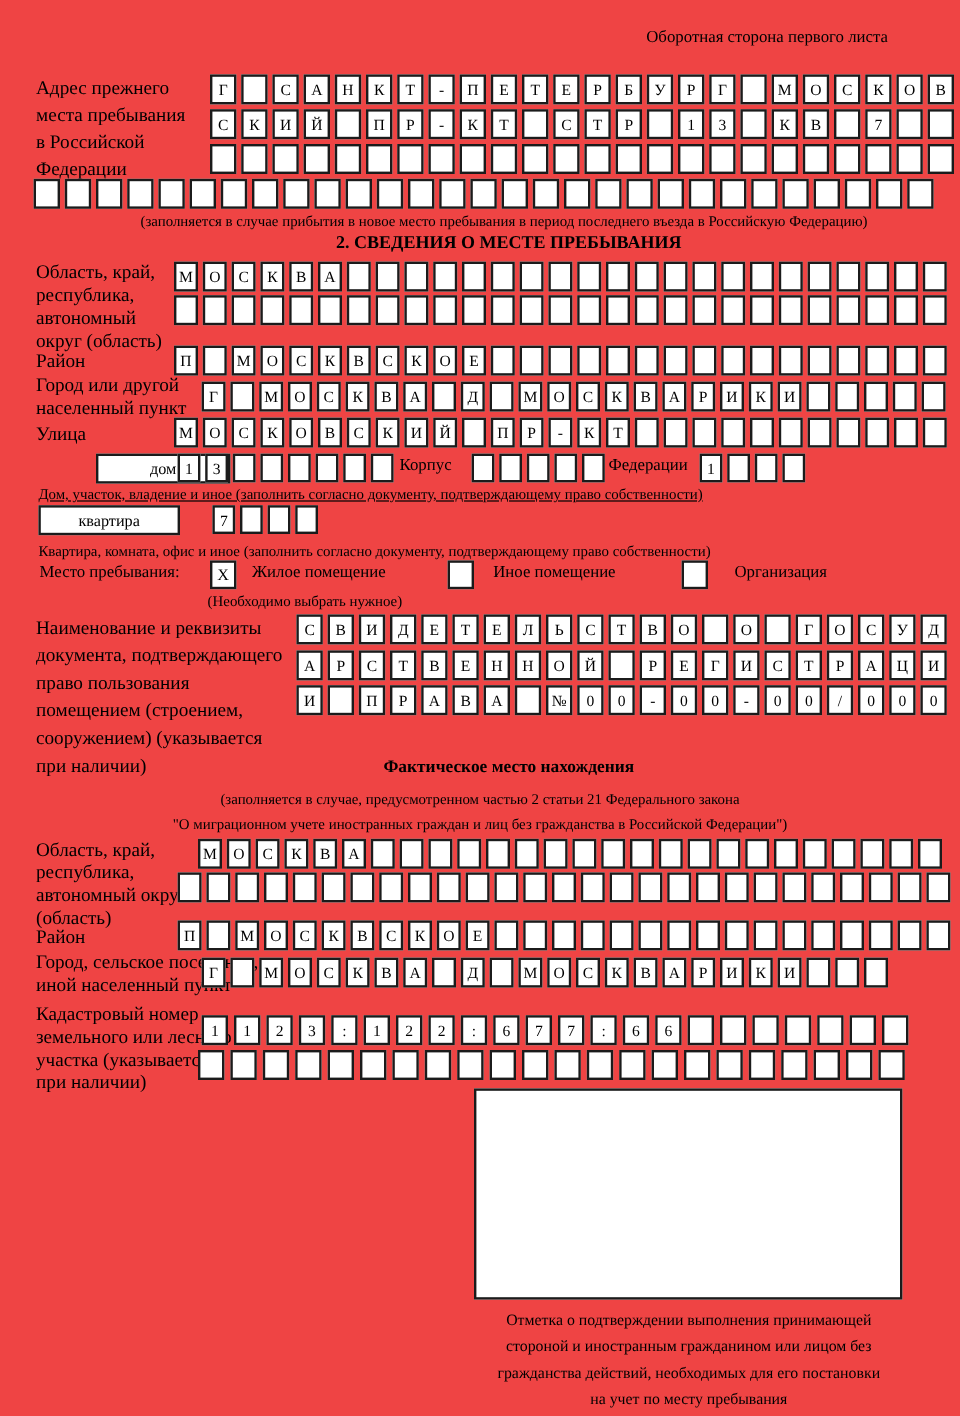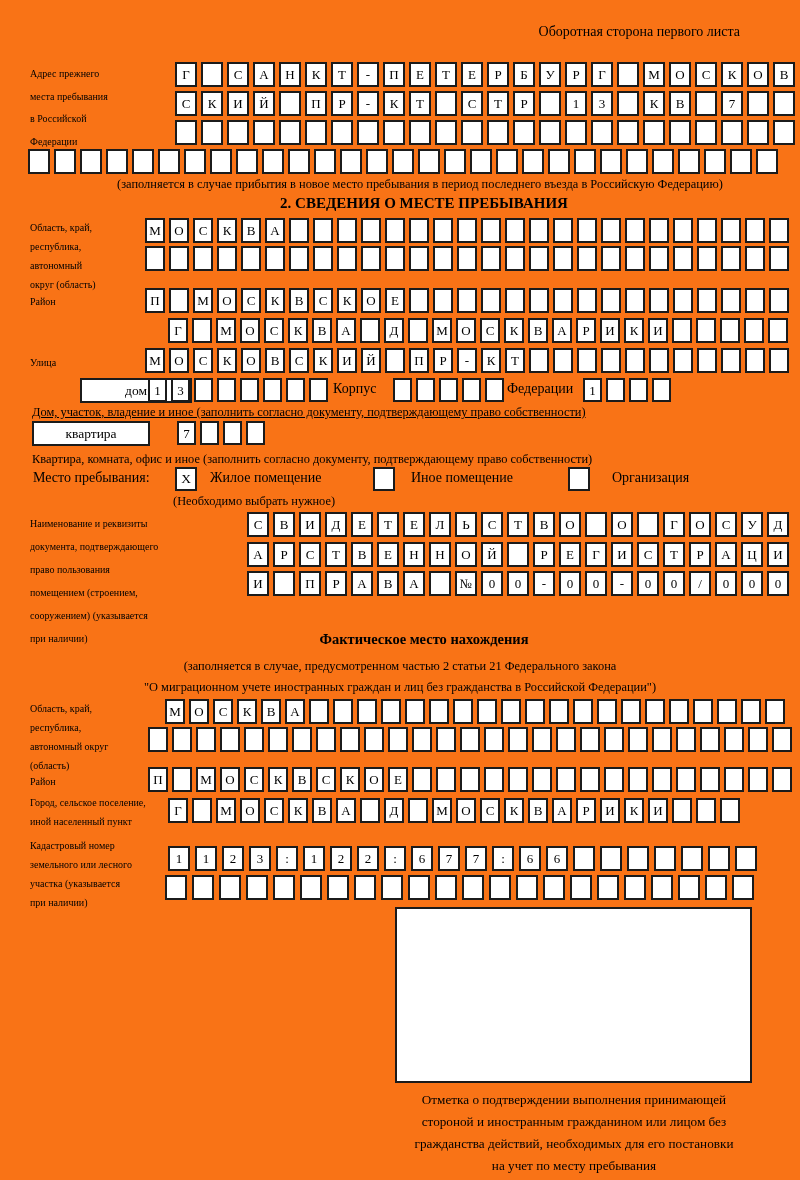--- a/index.html
+++ b/index.html
@@ -1,22 +1,22 @@
 <!DOCTYPE html>
 <html><head>
 <meta charset="utf-8">
 <style>
   html,body{margin:0;padding:0;background:#888;}
   .page{
-    position:relative;width:800px;height:1180px;background:#f97316;color:#000;
+    position:relative;width:800px;height:1180px;background:#ef4444;color:#000;
     font-family:"Liberation Serif","DejaVu Serif",serif;overflow:hidden;margin:0 auto;
   }
   .abs{position:absolute;}
   .hdr{font-size:14px;white-space:nowrap;}
-  .lbl{font-size:10px;line-height:19px;white-space:pre-line;}
+  .lbl{font-size:16px;line-height:19px;white-space:pre-line;}
   .lbl.lh22{line-height:22.5px;}
   .lbl.lh23{line-height:23px;}
   .cap{font-size:12.4px;white-space:nowrap;}
   .center{left:0;width:800px;text-align:center;}
   .title{font-weight:bold;font-size:15px;margin-left:24px;}
   .row{position:absolute;display:flex;gap:4px;}
   .cell{
     box-sizing:border-box;flex:none;width:20px;height:25px;border:2px solid #1b1b1b;
     display:inline-flex;align-items:center;justify-content:center;
     font-size:13px;line-height:1;background:#fff;
@@ -249,20 +249,22 @@
       <span class="cell"></span>
       <span class="cell"></span>
       <span class="cell"></span>
       <span class="cell"></span>
       <span class="cell"></span>
       <span class="cell"></span>
       <span class="cell"></span>
       <span class="cell"></span>
     </div>
 
+  <div class="abs lbl" style="left:30px;top:312px;">Город или другой
+населенный пункт</div>
   <div class="row" style="left:168px;top:318px;">
       <span class="cell">Г</span>
       <span class="cell"></span>
       <span class="cell">М</span>
       <span class="cell">О</span>
       <span class="cell">С</span>
       <span class="cell">К</span>
       <span class="cell">В</span>
       <span class="cell">А</span>
       <span class="cell"></span>

